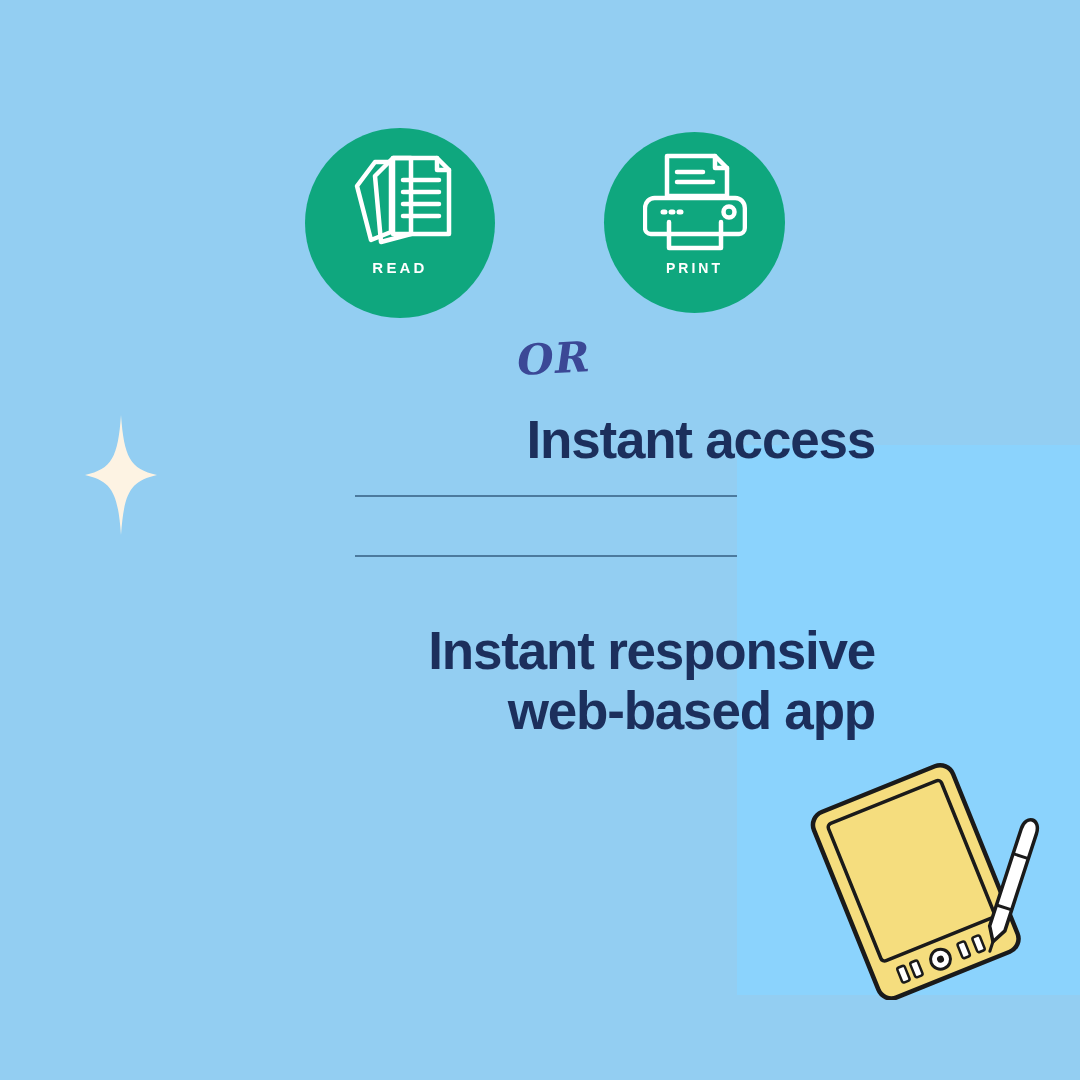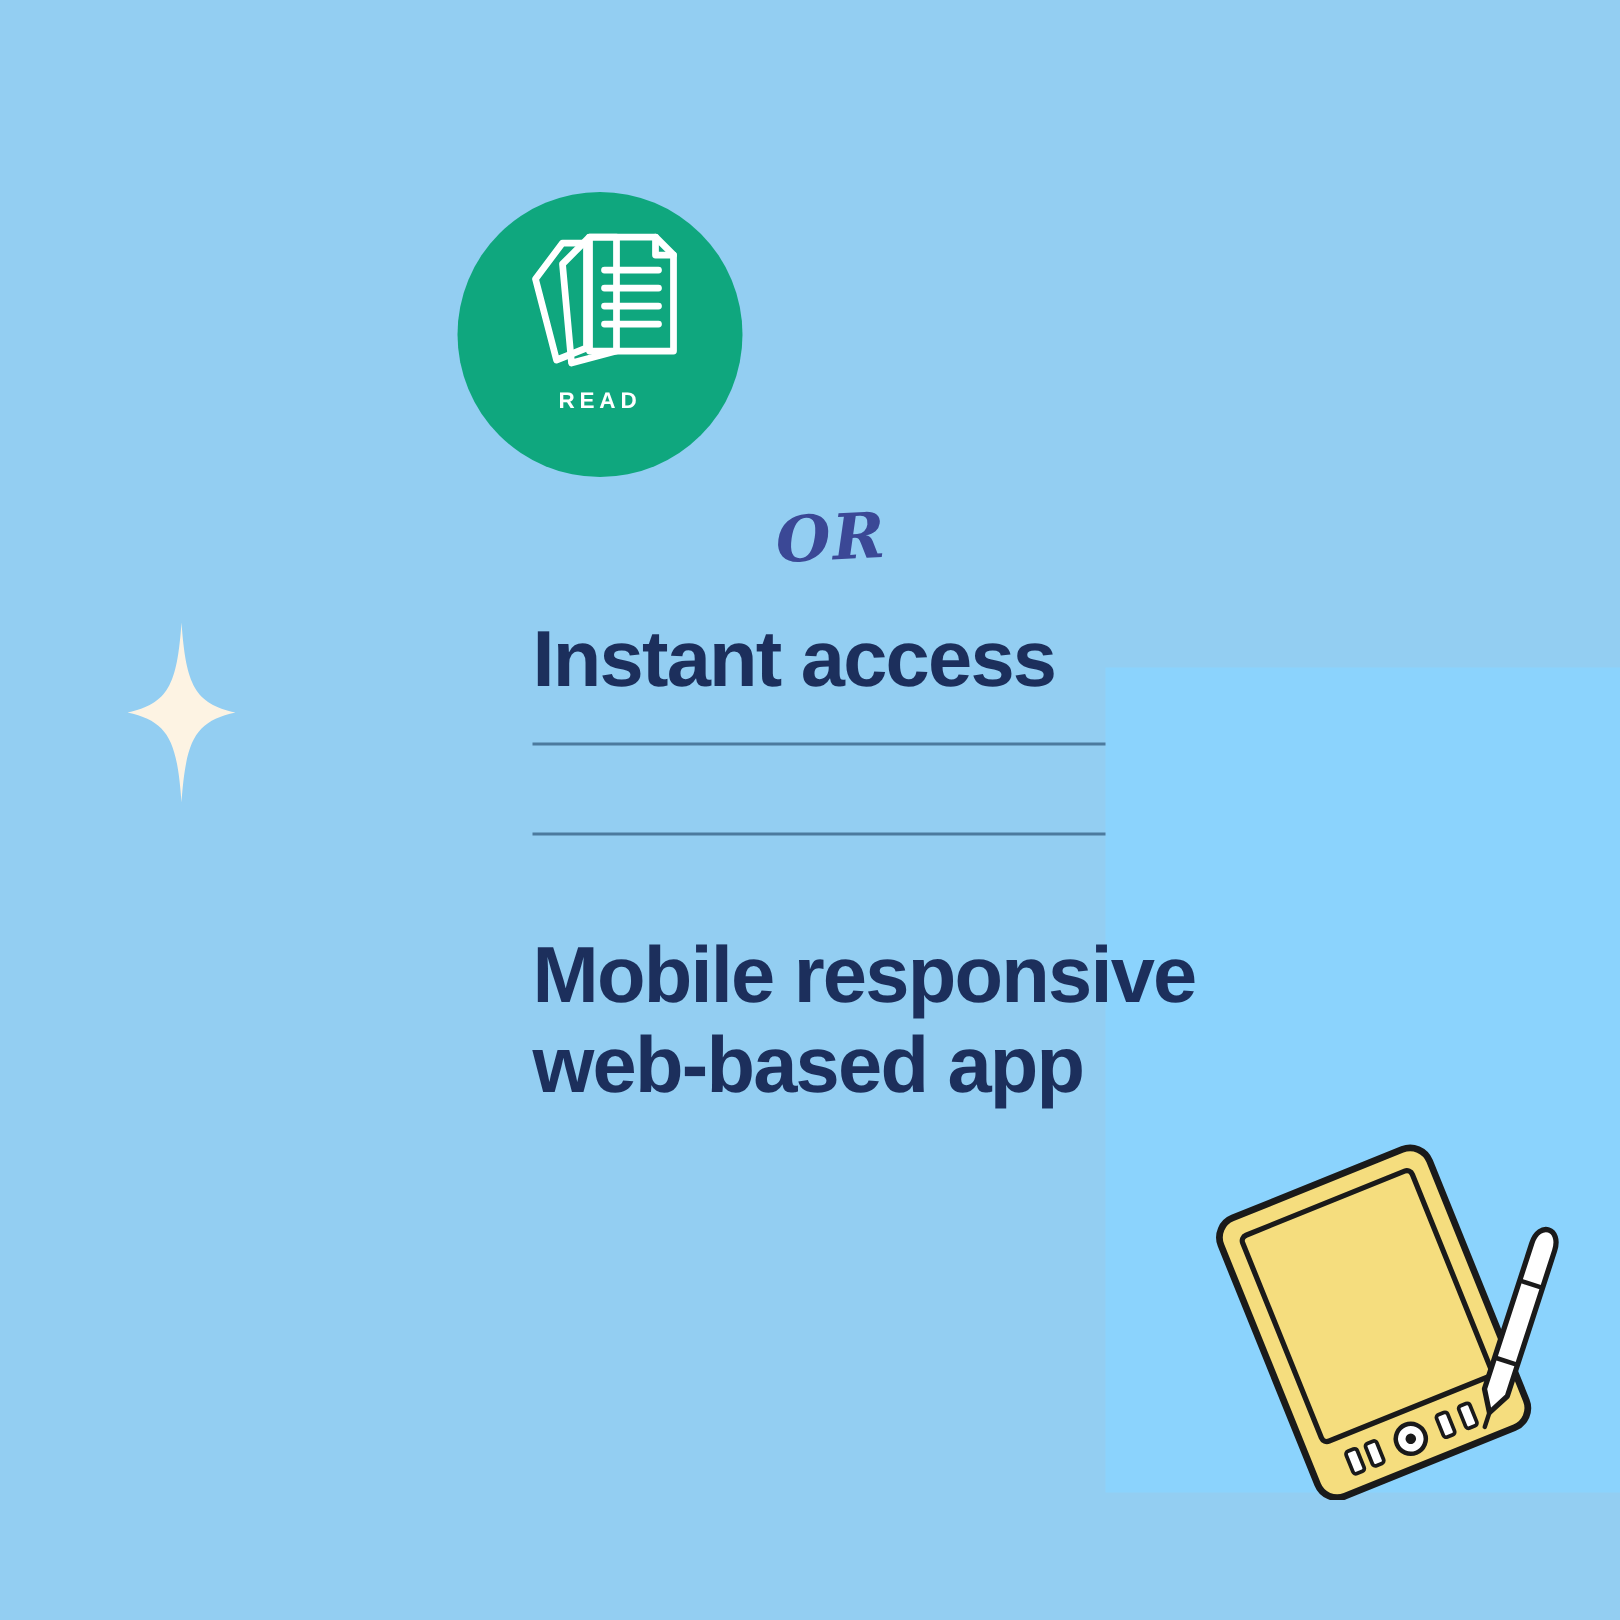--- a/index.html
+++ b/index.html
@@ -99,20 +99,21 @@
     height: 120px;
     line-height: 0;
   }
 
   
   .features {
     position: absolute;
     left: 355px;
     top: 410px;
     width: 520px;
+    text-align: right;
   }
   .feature-title {
     color: #1c2f5c;
     font-family: "Liberation Sans", sans-serif;
     font-weight: bold;
     font-size: 53px;
     line-height: 1.12;
     letter-spacing: -1.2px;
     white-space: pre-line;
   }
@@ -156,20 +157,37 @@
             <path d="M58 30 L94 30"></path>
             <path d="M58 42 L94 42"></path>
             <path d="M58 54 L94 54"></path>
             <path d="M58 66 L94 66"></path>
           </g>
         </svg>
       </span>
       <span class="option-label">READ</span>
     </div>
 
+    <div class="option-circle option-print">
+      <span class="option-icon">
+        <svg width="104" height="100" viewBox="0 0 104 100" fill="none">
+          <g stroke="#ffffff" stroke-width="4.5" stroke-linejoin="round" stroke-linecap="round" fill="none">
+            <path d="M24 4 L72 4 L84 16 L84 44 L24 44 Z"></path>
+            <path d="M72 4 L72 16 L84 16"></path>
+            <path d="M34 20 L60 20"></path>
+            <path d="M34 30 L70 30"></path>
+            <path d="M10 44 L94 44 A10 10 0 0 1 104 54 L104 74 A6 6 0 0 1 98 80 L6 80 A6 6 0 0 1 0 74 L0 54 A10 10 0 0 1 10 44 Z" transform="translate(2,2) scale(0.96,1)"></path>
+            <circle cx="86" cy="60" r="5.5"></circle>
+            <path d="M20 60 h2 M28 60 h2 M36 60 h2" stroke-width="5"></path>
+            <path d="M26 70 L26 96 L78 96 L78 70"></path>
+          </g>
+        </svg>
+      </span>
+      <span class="option-label">PRINT</span>
+    </div>
 
     <div class="or-text">OR</div>
   </div>
 
   <div class="sparkle">
     <svg width="72" height="120" viewBox="0 0 72 120">
       <path d="M36 0 C39 42 45 54 72 60 C45 66 39 78 36 120 C33 78 27 66 0 60 C27 54 33 42 36 0 Z" fill="#fdf3e3"></path>
     </svg>
   </div>
 
@@ -178,21 +196,21 @@
     <div class="feature-block-1">
       <div class="feature-title">Instant access</div>
       <div class="feature-divider"></div>
     </div>
 
     <div class="feature-block-2">
       <div class="feature-divider"></div>
     </div>
 
     <div class="feature-block-3">
-      <div class="feature-title">Mobile responsive
+      <div class="feature-title">Instant responsive
 web-based app</div>
     </div>
 
   </div>
 
   <div class="tablet-illustration">
     <svg width="250" height="240" viewBox="0 0 250 240">
       <g transform="rotate(-22 115 120)">
 
         <rect x="40" y="22" width="150" height="200" rx="14" ry="14" fill="#f5dd7e" stroke="#1a1a1a" stroke-width="4.5"></rect>

